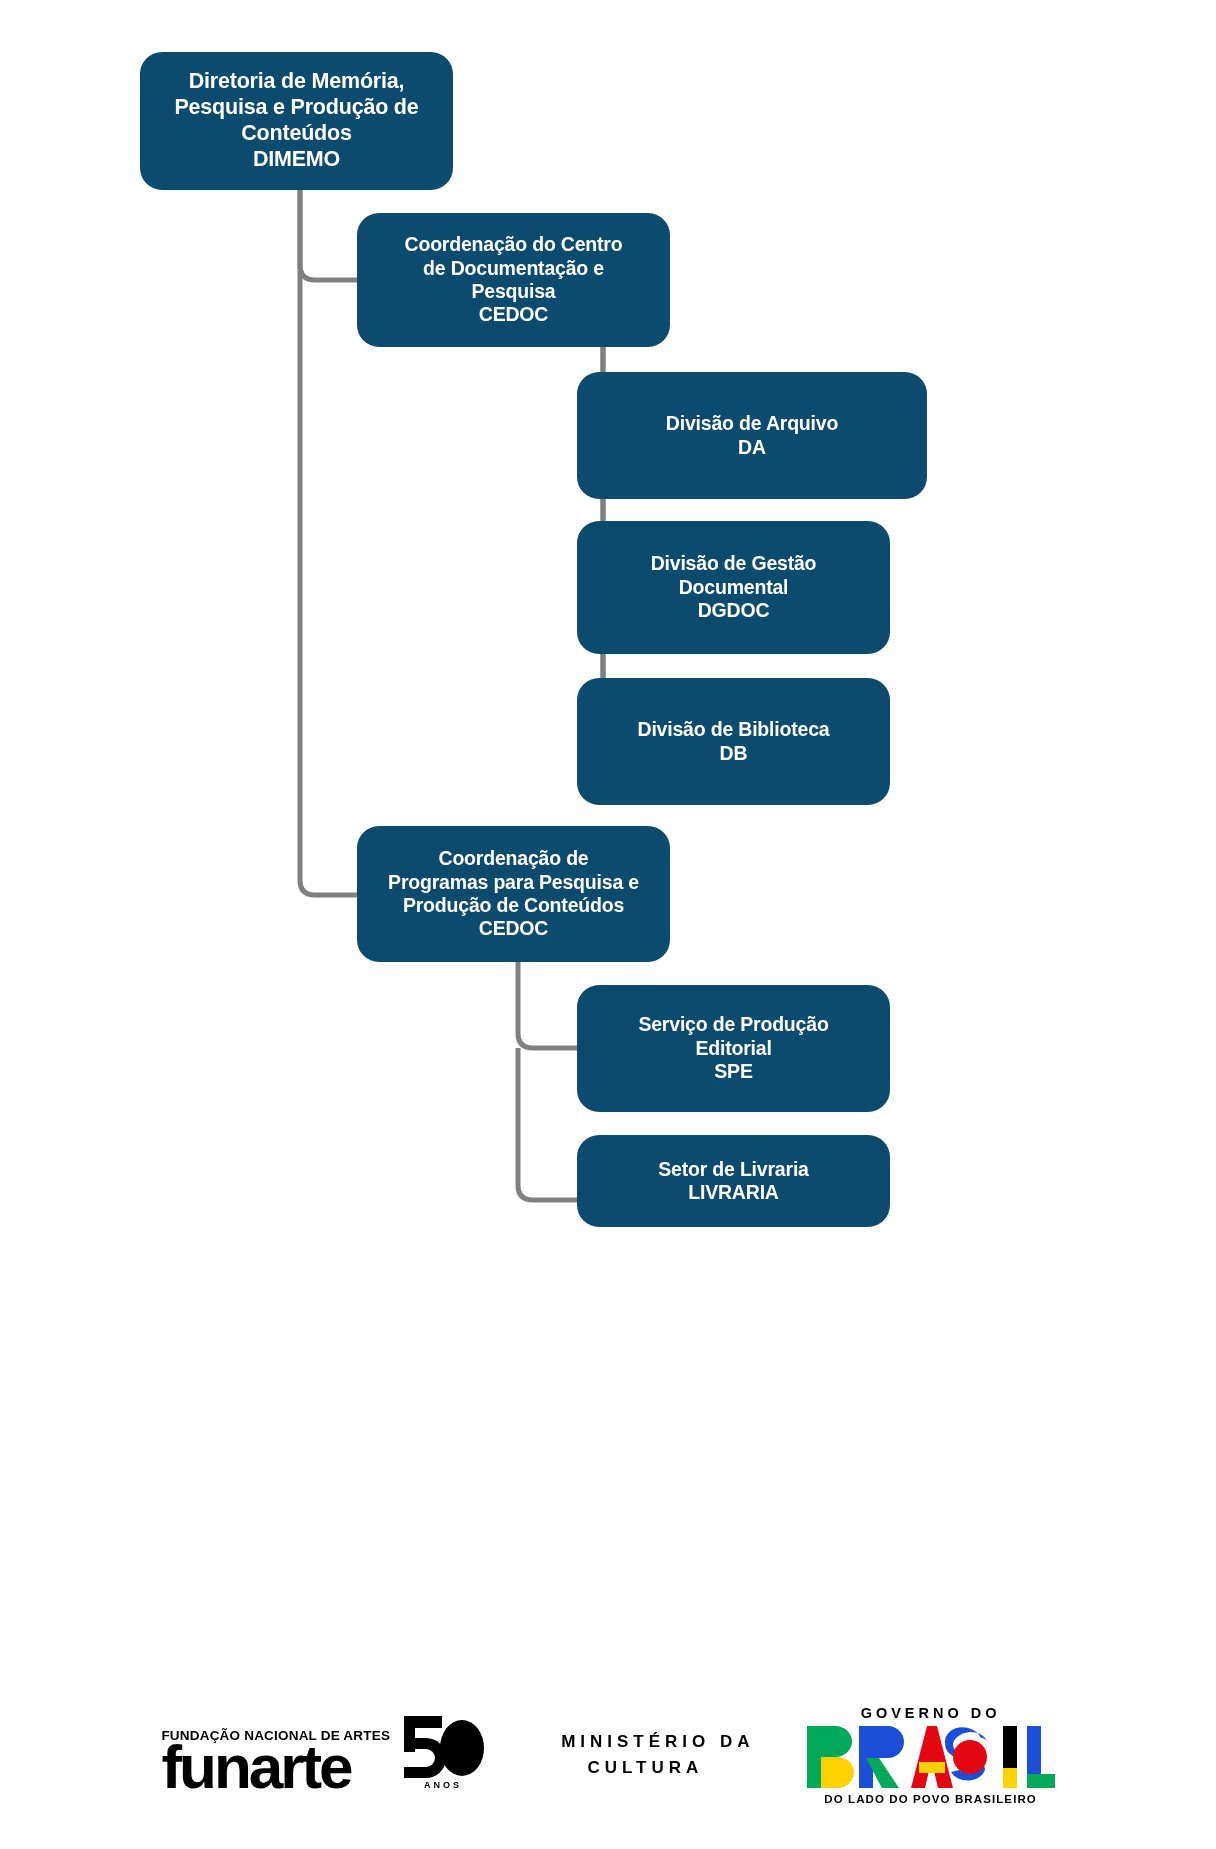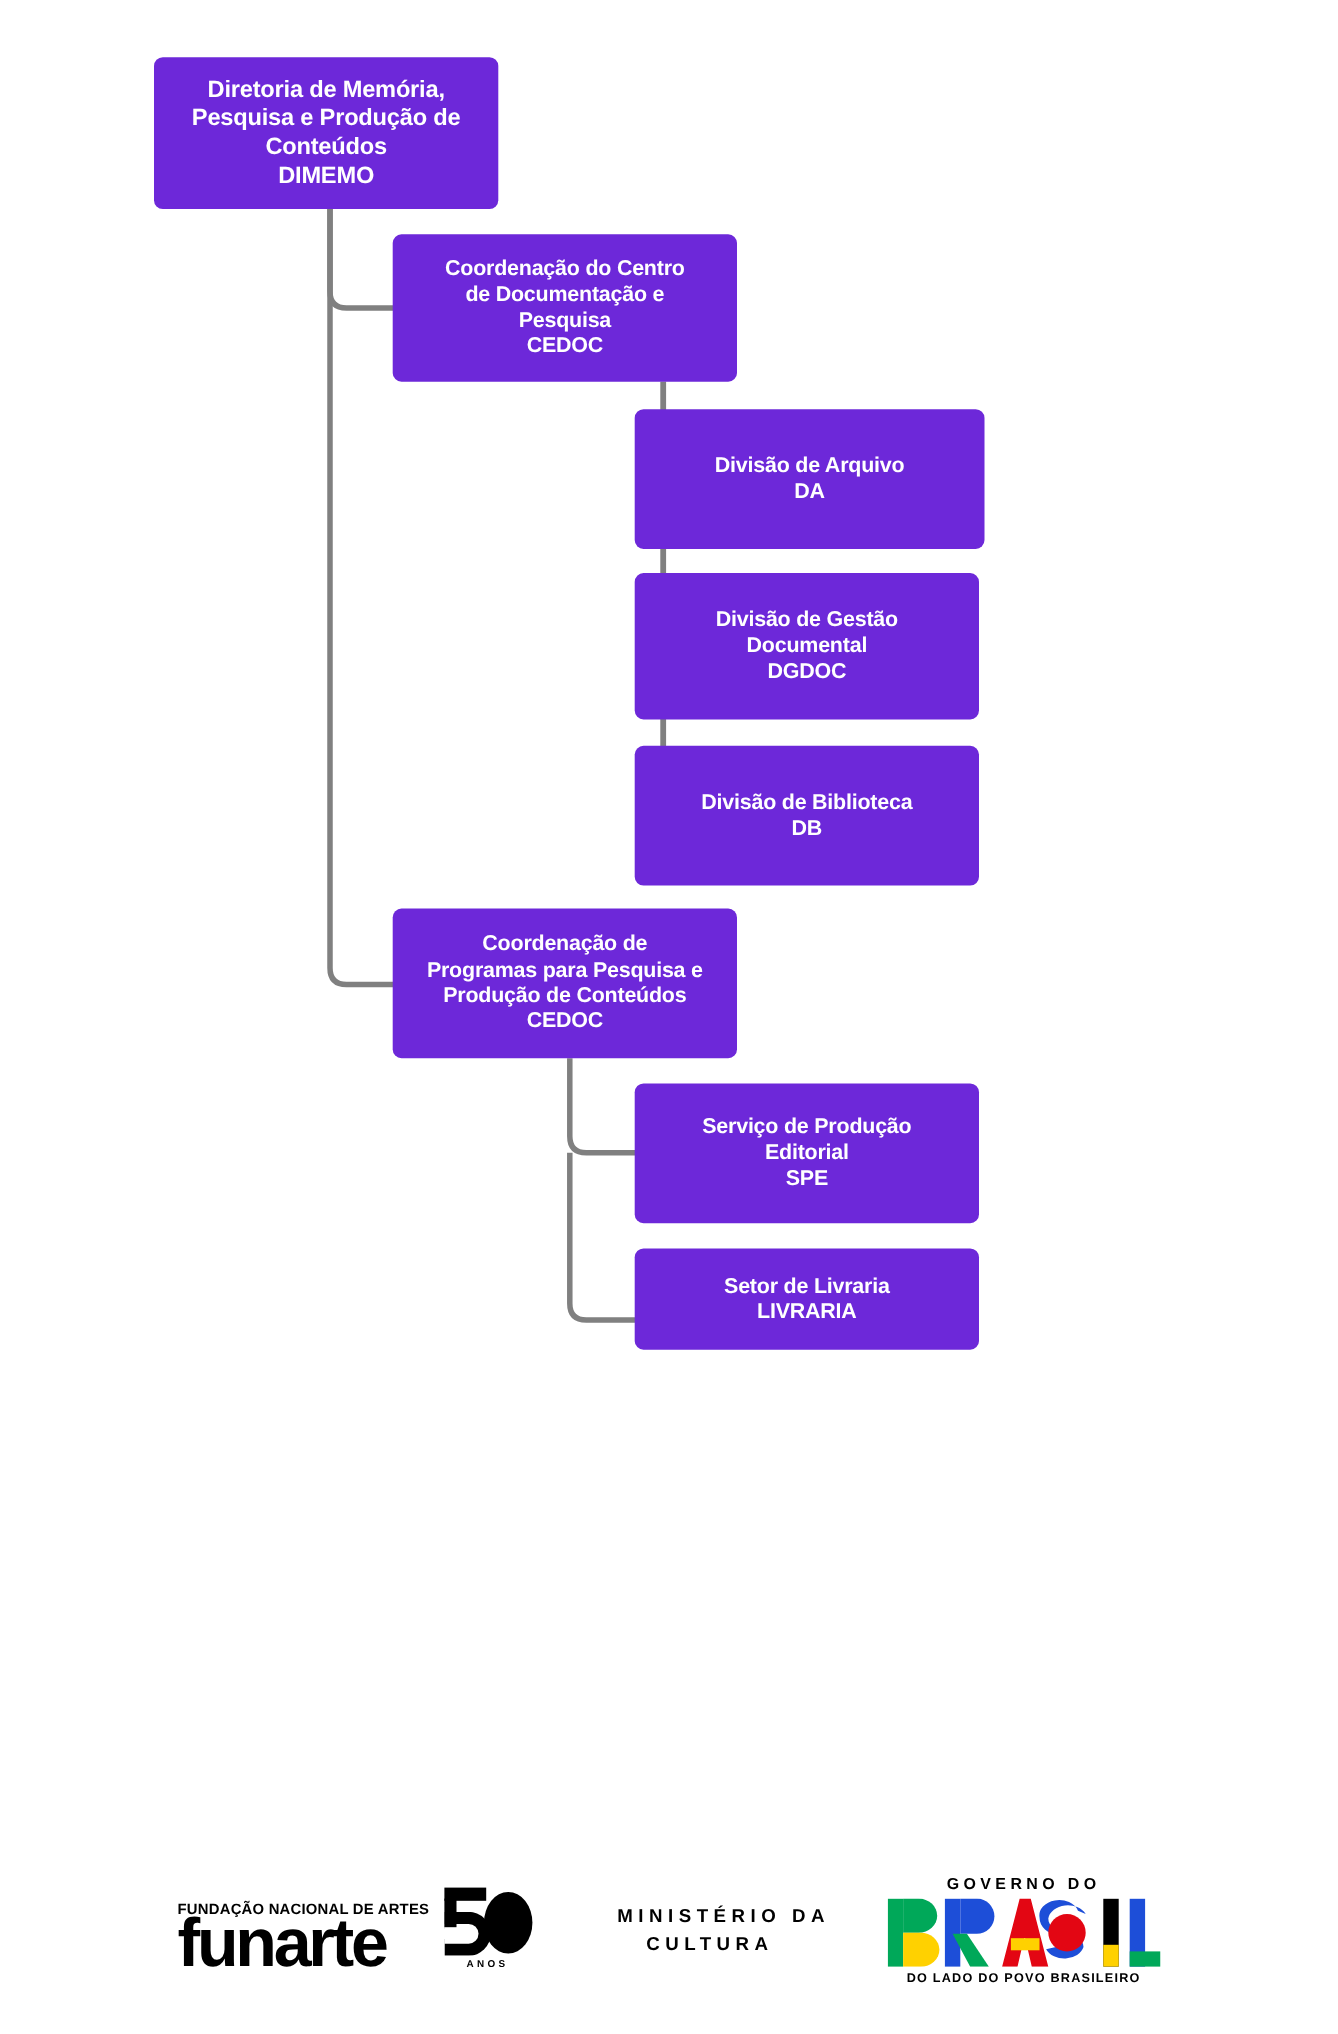--- a/index.html
+++ b/index.html
@@ -8,22 +8,22 @@
     background:#ffffff;
     font-family:"Liberation Sans", sans-serif;
     position:relative;
     overflow:hidden;
   }
   #chart-canvas{position:absolute;left:0;top:0;width:1216px;height:1849px;}
   svg.connectors{position:absolute;left:0;top:0;width:1216px;height:1849px;pointer-events:none;}
 
   .node{
     position:absolute;
-    background:#6d28d9;
-    border-radius:8px;
+    background:#0c4a6e;
+    border-radius:22px;
     color:#ffffff;
     display:flex;
     align-items:center;
     justify-content:center;
     text-align:center;
     box-sizing:border-box;
     padding:6px 14px;
     z-index:2;
   }
   .node .label{
@@ -106,21 +106,21 @@
 DIMEMO</span>
   </div>
 
   <div class="node n-coord" style="left:357px;top:213px;width:313px;height:134px;">
     <span class="label">Coordenação do Centro
 de Documentação e
 Pesquisa
 CEDOC</span>
   </div>
 
-  <div class="node n-unit" style="left:577px;top:372px;width:318px;height:127px;">
+  <div class="node n-unit" style="left:577px;top:372px;width:350px;height:127px;">
     <span class="label">Divisão de Arquivo
 DA</span>
   </div>
 
   <div class="node n-unit" style="left:577px;top:521px;width:313px;height:133px;">
     <span class="label">Divisão de Gestão
 Documental
 DGDOC</span>
   </div>
 

